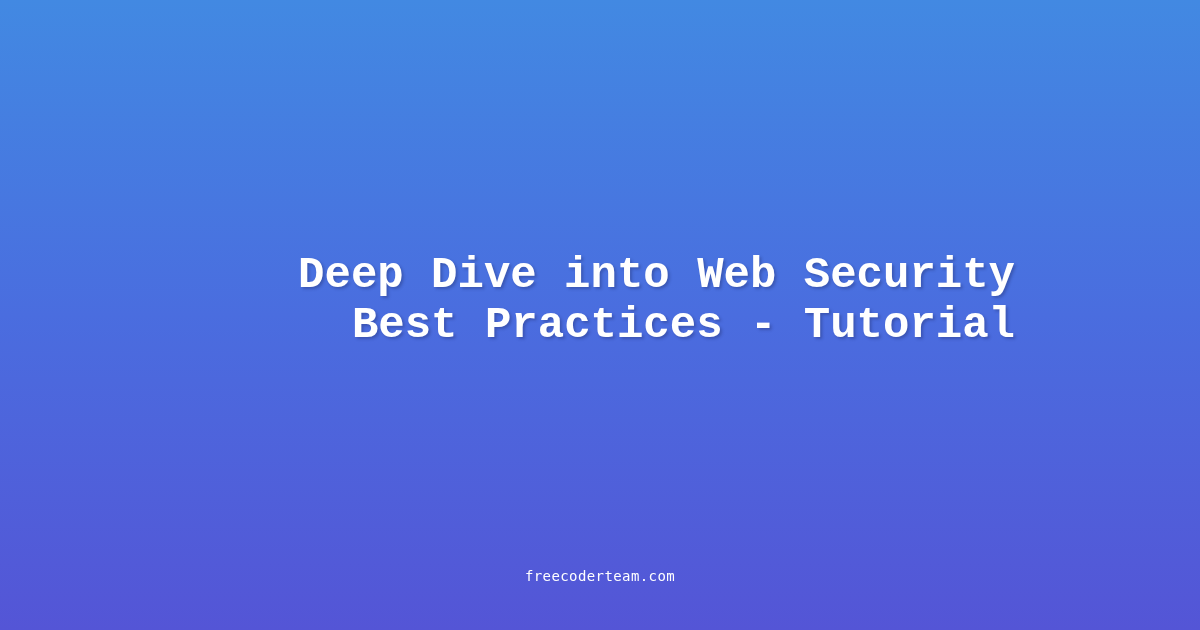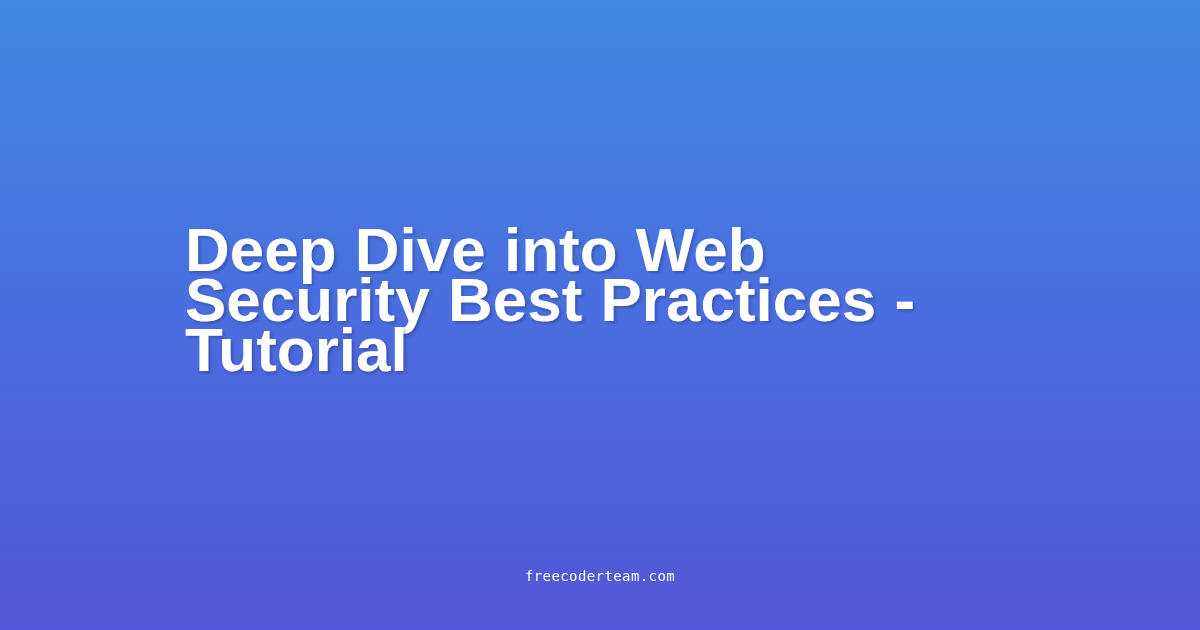--- a/index.html
+++ b/index.html
@@ -37,24 +37,24 @@
     transform: translate(-50%, -50%);
     width: 830px;
     display: flex;
     align-items: center;
     justify-content: center;
   }
 
   .og-title {
     margin: 0;
     width: 100%;
-    text-align: left;
+    text-align: right;
     color: #ffffff;
-    font-family: Liberation Sans, sans-serif;
-    font-size: 62px;
+    font-family: Liberation Mono, monospace;
+    font-size: 44px;
     font-weight: 700;
     line-height: 50px;
     letter-spacing: 0px;
     word-spacing: 1px;
     text-shadow: 2px 2px 3px rgba(22, 30, 80, 0.30);
     -webkit-font-smoothing: antialiased;
   }
 
   .footer-wrap {
     position: absolute;

